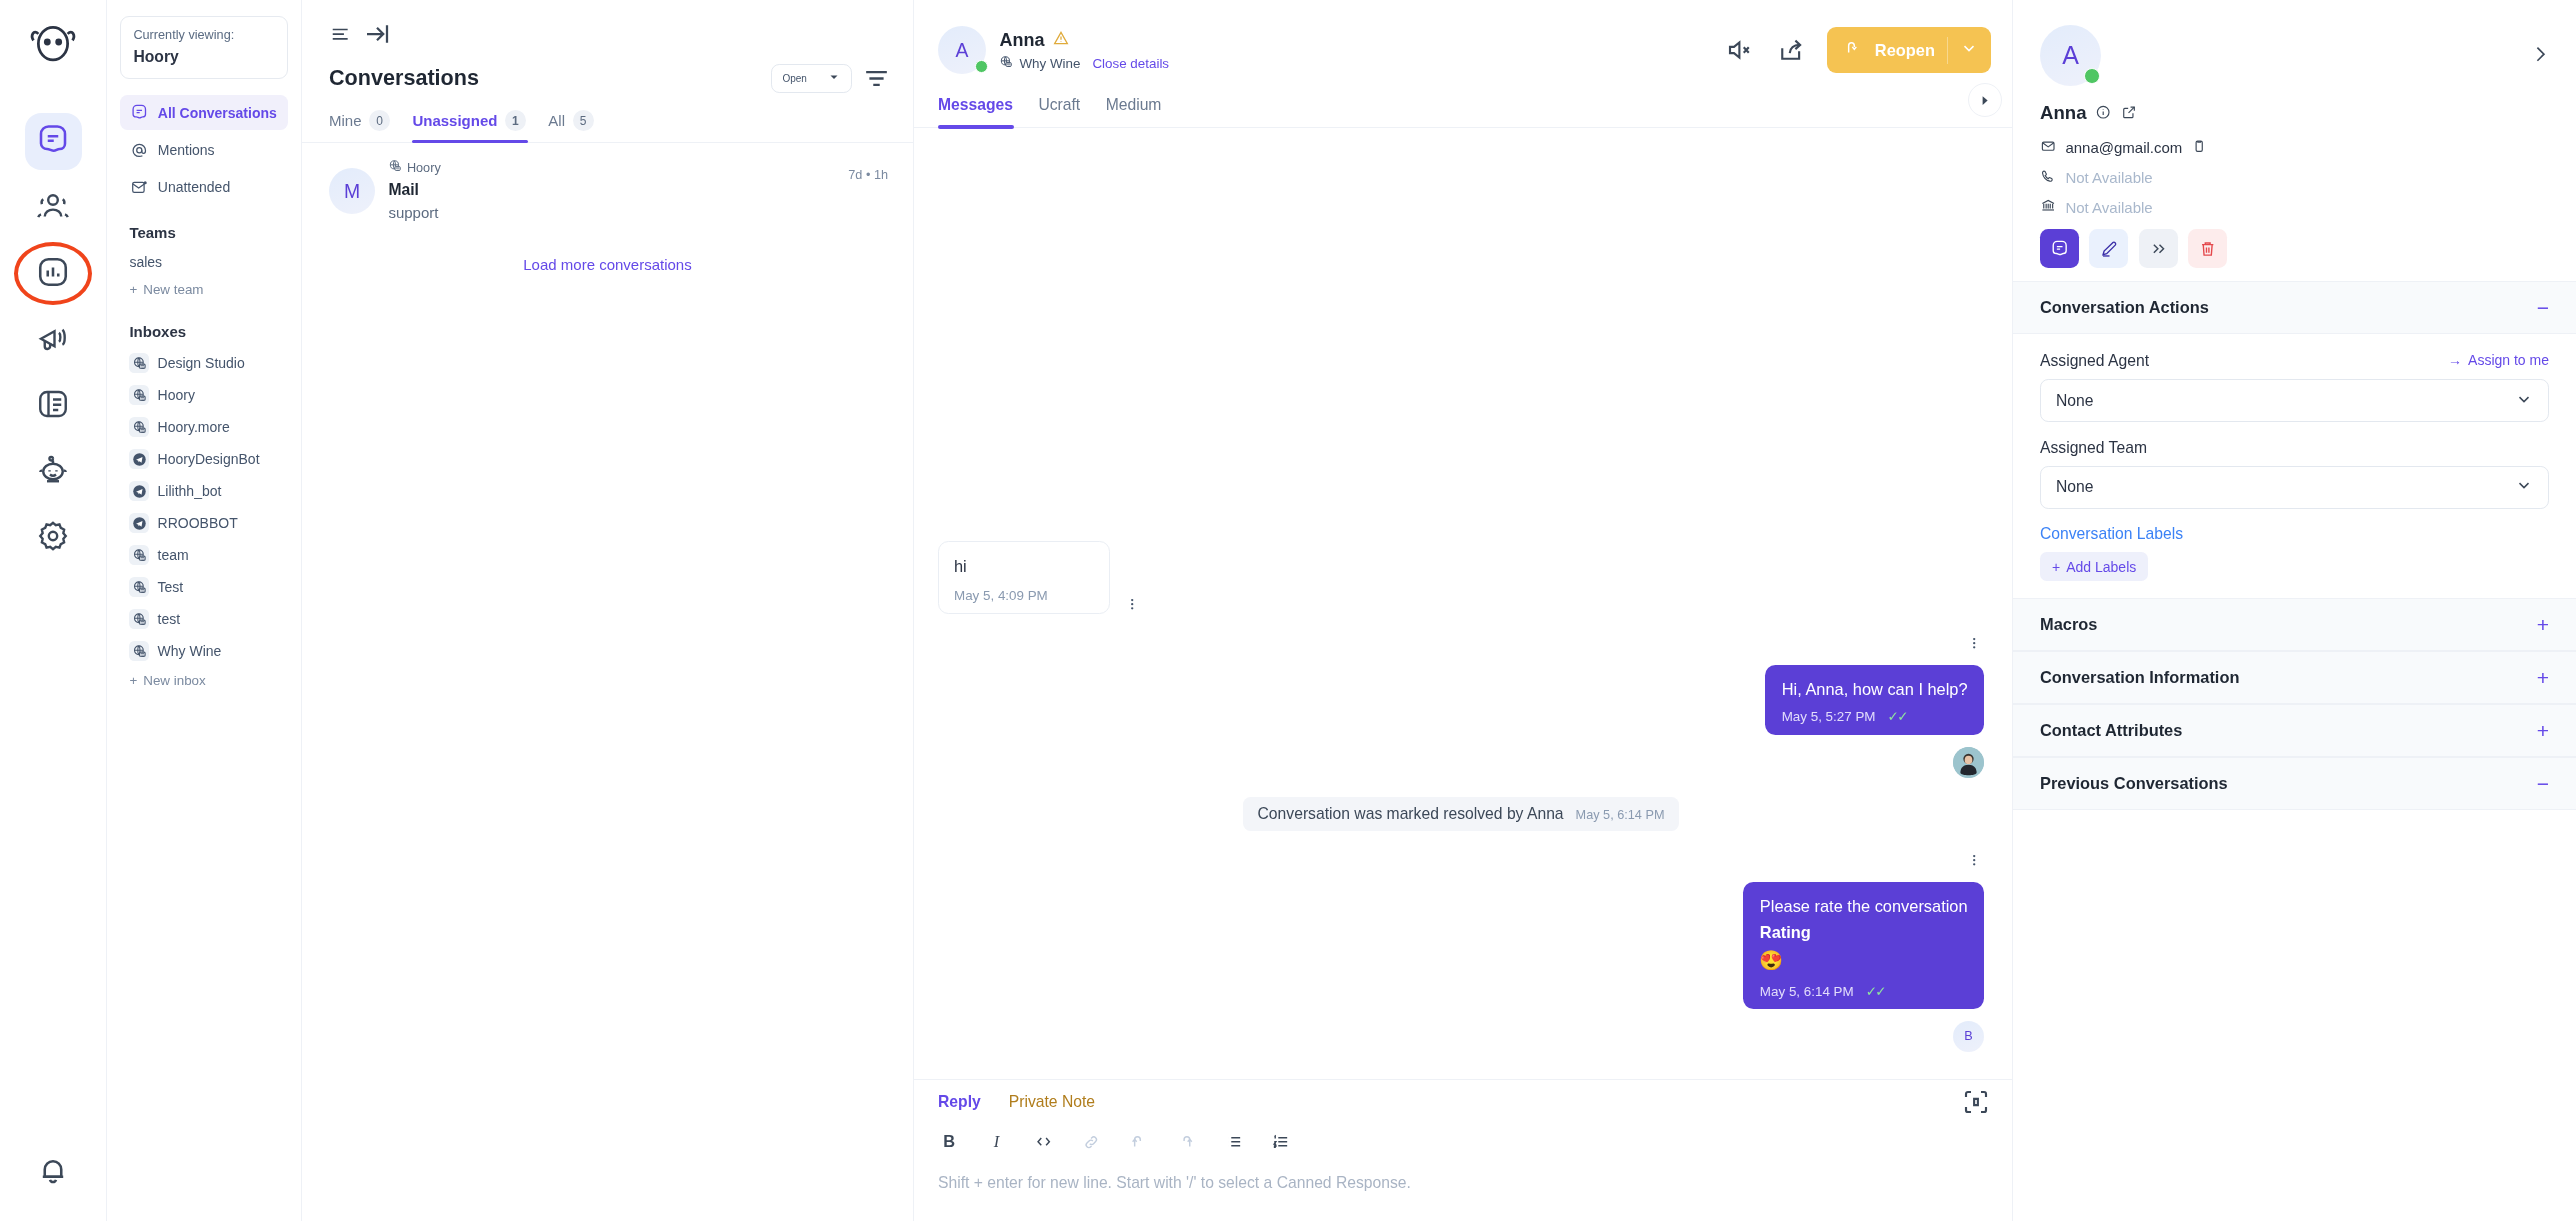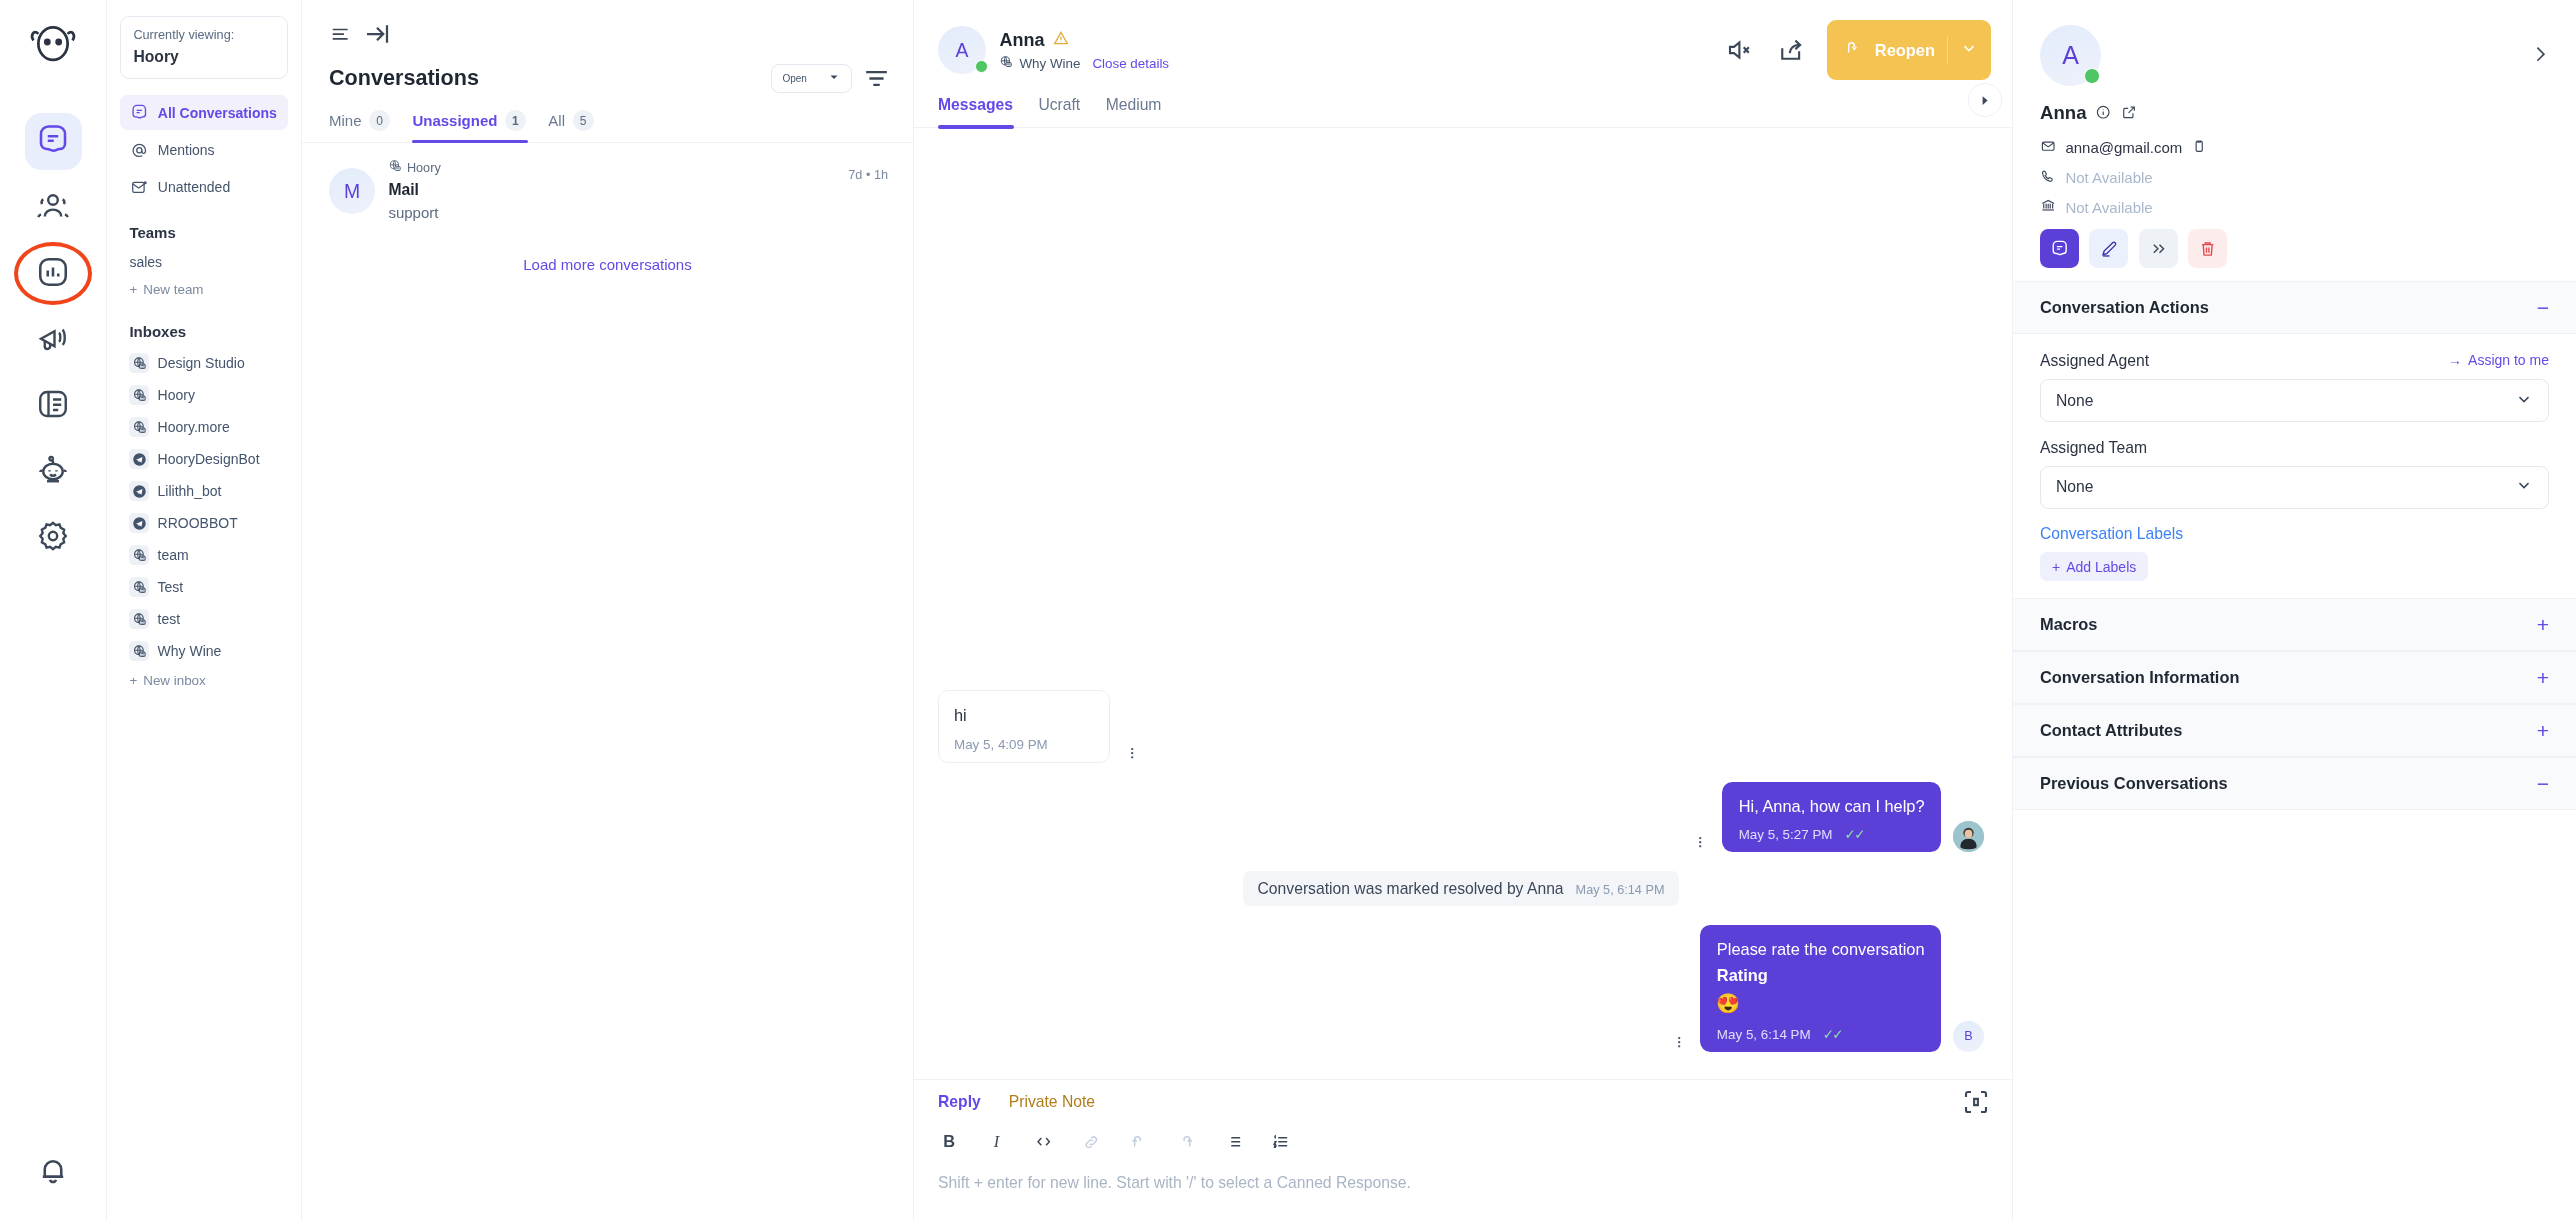--- a/index.html
+++ b/index.html
@@ -174,21 +174,21 @@
   .hdr-mid { flex: 1; min-width: 0; }
   .hdr-name { display: flex; align-items: center; gap: 7.5px; font-size: 18px; font-weight: 600; color: #1f2733; }
   .warn svg { width: 18px; height: 18px; }
   .hdr-sub { display: flex; align-items: center; gap: 6px; font-size: 13.4px; color: #44546b; margin-top: 3px; }
   .hdr-sub svg { width: 14px; height: 14px; }
   .close-details { color: #6449e8; margin-left: 6px; }
   .hdr-actions { display: flex; align-items: center; gap: 21px; }
   .hdr-ico { width: 30px; height: 30px; display: flex; align-items: center; justify-content: center; }
   .reopen-btn {
     background: #f5c352; color: #fff; border-radius: 9px;
-    height: 60px; display: flex; align-items: center; gap: 12px;
+    height: 46px; display: flex; align-items: center; gap: 12px;
     padding: 0 13.4px 0 16.4px; font-size: 16.4px; font-weight: 600;
   }
   .reopen-btn .sep { width: 0.7px; height: 27px; background: rgba(255,255,255,.35); }
 
   .chat-tabs {
     display: flex; align-items: flex-end; gap: 0;
     padding: 0 0 0 24px; border-bottom: 1.5px solid #eef1f6; position: relative;
   }
   .mtab { font-size: 15.7px; color: #6b7a90; padding: 12px 13.4px 13.4px 0; margin-right: 12px; position: relative; }
   .mtab.active { color: #6449e8; font-weight: 700; }
@@ -199,21 +199,21 @@
   .tab-scroll {
     position: absolute; right: 10.4px; bottom: 10.4px;
     width: 34px; height: 34px; border-radius: 50%;
     border: 0.7px solid #eef1f6; background: #fff;
     display: flex; align-items: center; justify-content: center;
   }
 
   .messages { flex: 1; padding: 19.4px 28px 7.5px 24px; display: flex; flex-direction: column; justify-content: flex-end; gap: 0; overflow: hidden; }
   .msg-row { display: flex; align-items: flex-end; gap: 12px; margin-bottom: 19.4px; }
   .msg-row.left { justify-content: flex-start; }
-  .msg-row.right { justify-content: flex-end; }
+  .msg-row.right { justify-content: flex-end; flex-direction: column; }
   .bubble-in {
     background: #fff; border: 0.7px solid #eaeef4; border-radius: 10.4px;
     padding: 12px 15px 10.4px 15px; max-width: 462px; min-width: 172px;
   }
   .bubble-in .txt { font-size: 16.4px; color: #2c3444; line-height: 1.5; }
   .bubble-in .time { font-size: 13.4px; color: #8a9ab0; margin-top: 9px; }
   .bubble-out {
     background: #5b3fd6; border-radius: 10.4px;
     padding: 12px 16.4px 10.4px 16.4px; max-width: 462px; color: #fff;
   }

